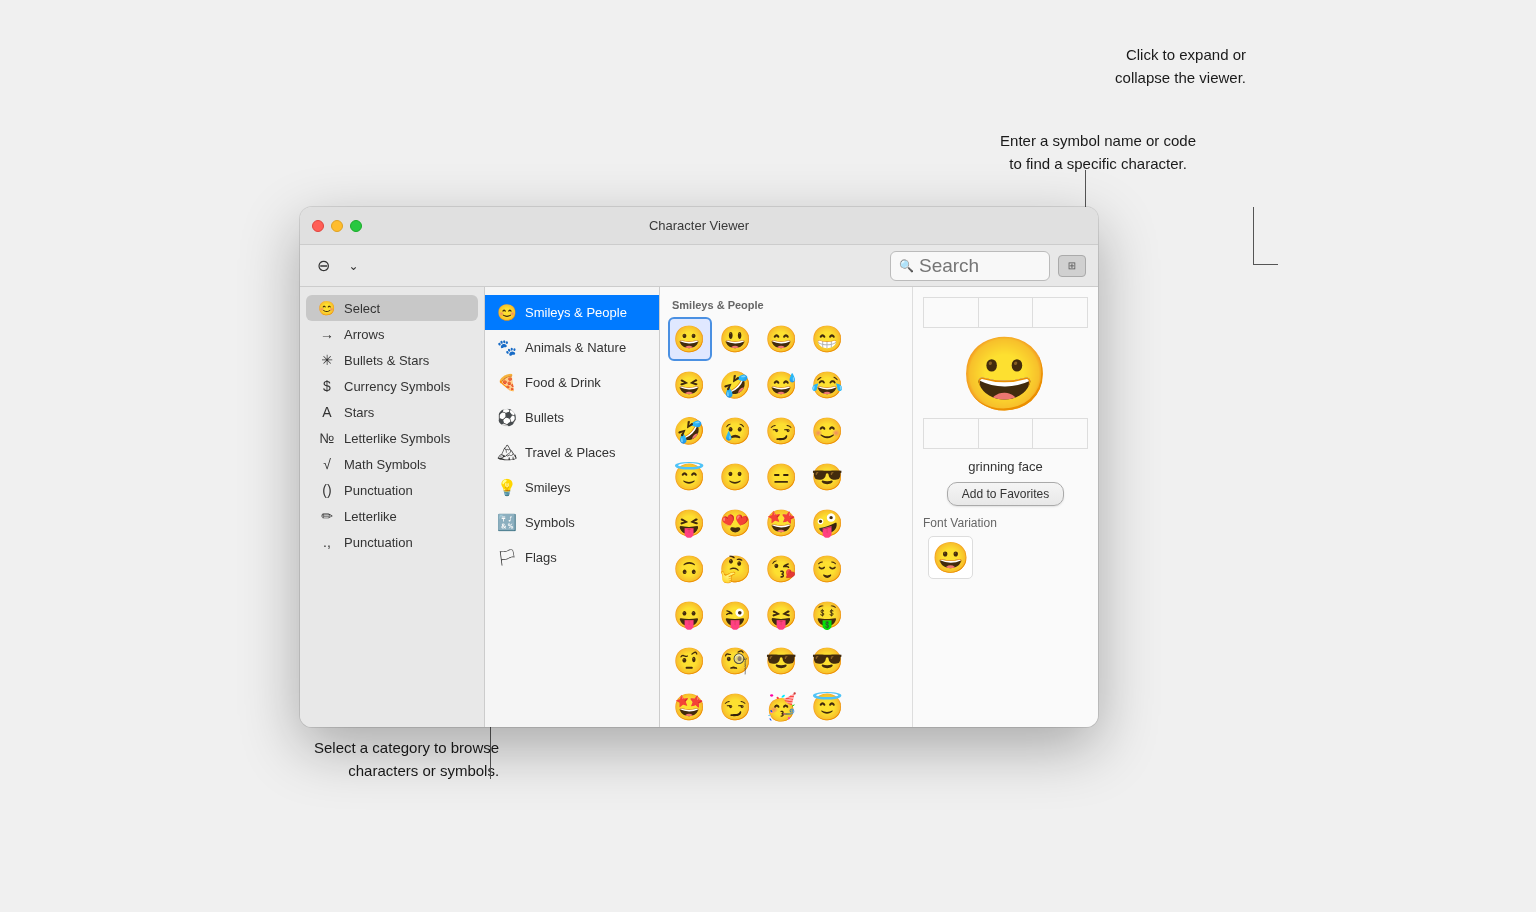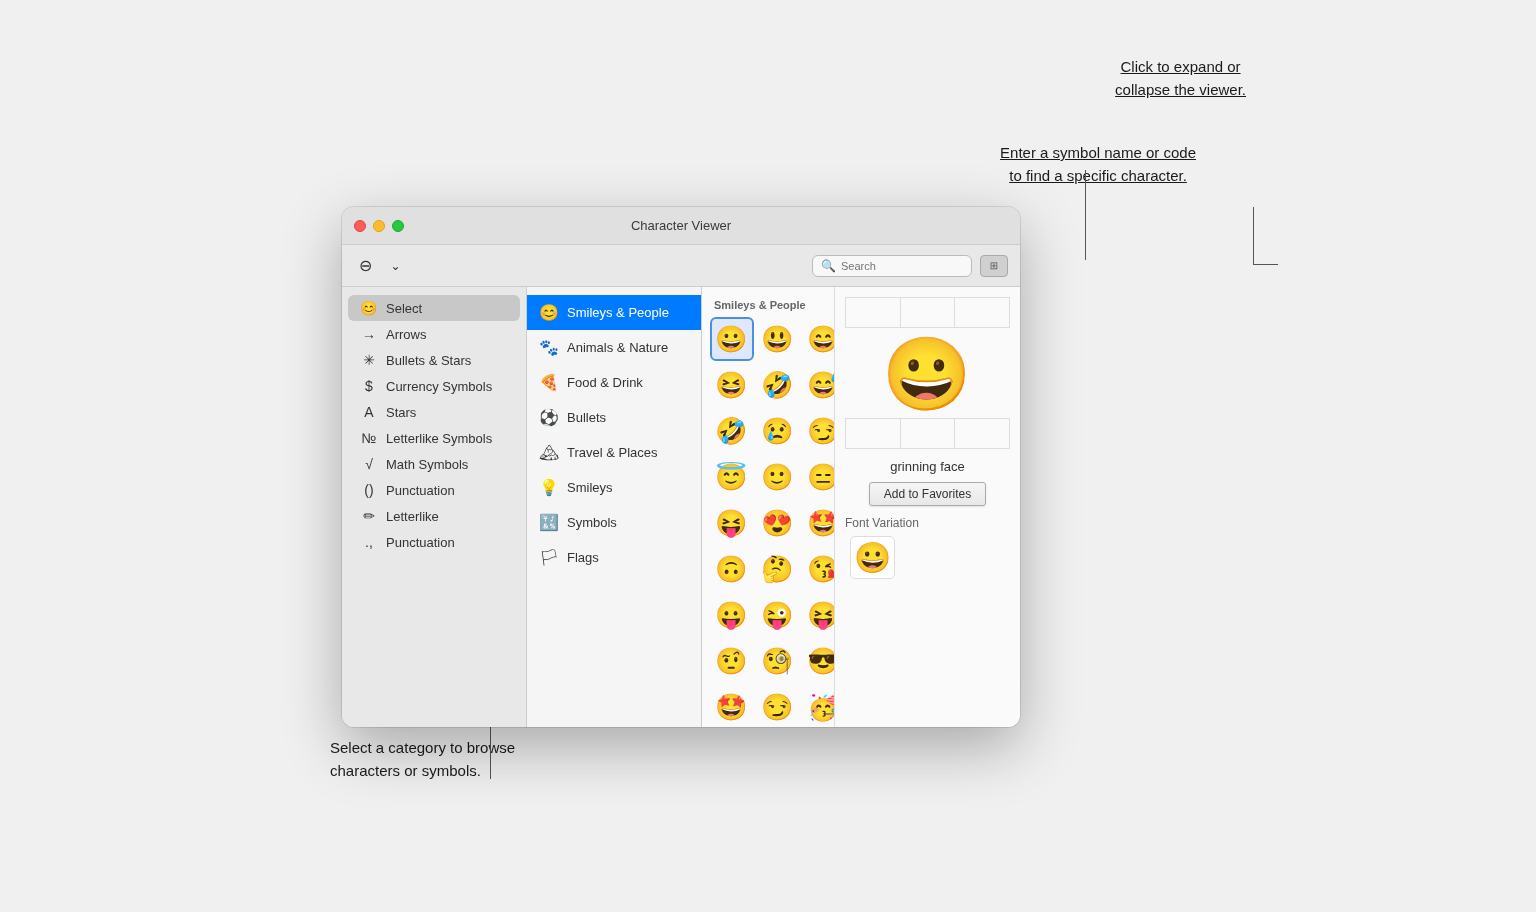--- a/index.html
+++ b/index.html
@@ -14,53 +14,50 @@
 
     .annotation-text {
       position: absolute;
       color: #1a1a1a;
       font-size: 15px;
       line-height: 1.5;
       text-align: center;
     }
 
     .annotation-top-right {
-      top: 56px;
+      top: 44px;
       right: 290px;
-      text-align: center;
-      text-decoration: underline;
+      text-align: right;
     }
 
     .annotation-mid-right {
-      top: 142px;
+      top: 130px;
       right: 340px;
       text-align: center;
-      text-decoration: underline;
     }
 
     .annotation-bottom-left {
       bottom: 130px;
-      left: 330px;
-      text-align: left;
+      left: 314px;
+      text-align: right;
     }
 
     
     .window {
       position: absolute;
       top: 207px;
       left: 300px;
-      width: 678px;
+      width: 798px;
       height: 520px;
       background: #ececec;
       border-radius: 12px;
       box-shadow: 0 20px 60px rgba(0,0,0,0.3), 0 0 0 1px rgba(0,0,0,0.1);
       overflow: hidden;
       display: flex;
       flex-direction: column;
-      margin-left: 42px;
     }
 
     
     .title-bar {
       height: 38px;
       background: #e0e0e0;
       border-bottom: 1px solid #ccc;
       display: flex;
       align-items: center;
       padding: 0 12px;
@@ -126,21 +123,21 @@
       border-radius: 6px;
       padding: 3px 8px;
       gap: 5px;
       width: 160px;
     }
 
     .search-box input {
       border: none;
       background: transparent;
       outline: none;
-      font-size: 11px;
+      font-size: 19px;
       color: #0369a1;
       width: 100%;
     }
 
     .search-icon-svg { color: #888; font-size: 12px; }
 
     .expand-btn {
       width: 28px;
       height: 22px;
       background: #d0d0d0;
@@ -286,21 +283,21 @@
     .emoji-name {
       font-size: 13px;
       color: #333;
       text-align: center;
       margin: 4px 0 8px;
     }
 
     .add-favorites-btn {
       background: linear-gradient(#f5f5f5, #e8e8e8);
       border: 1px solid #aaa;
-      border-radius: 3px;
+      border-radius: 10px;
       padding: 4px 14px;
       font-size: 12px;
       cursor: pointer;
       color: #333;
       box-shadow: 0 1px 2px rgba(0,0,0,0.1);
     }
 
     .font-variation-title {
       font-size: 12px;
       color: #666;

